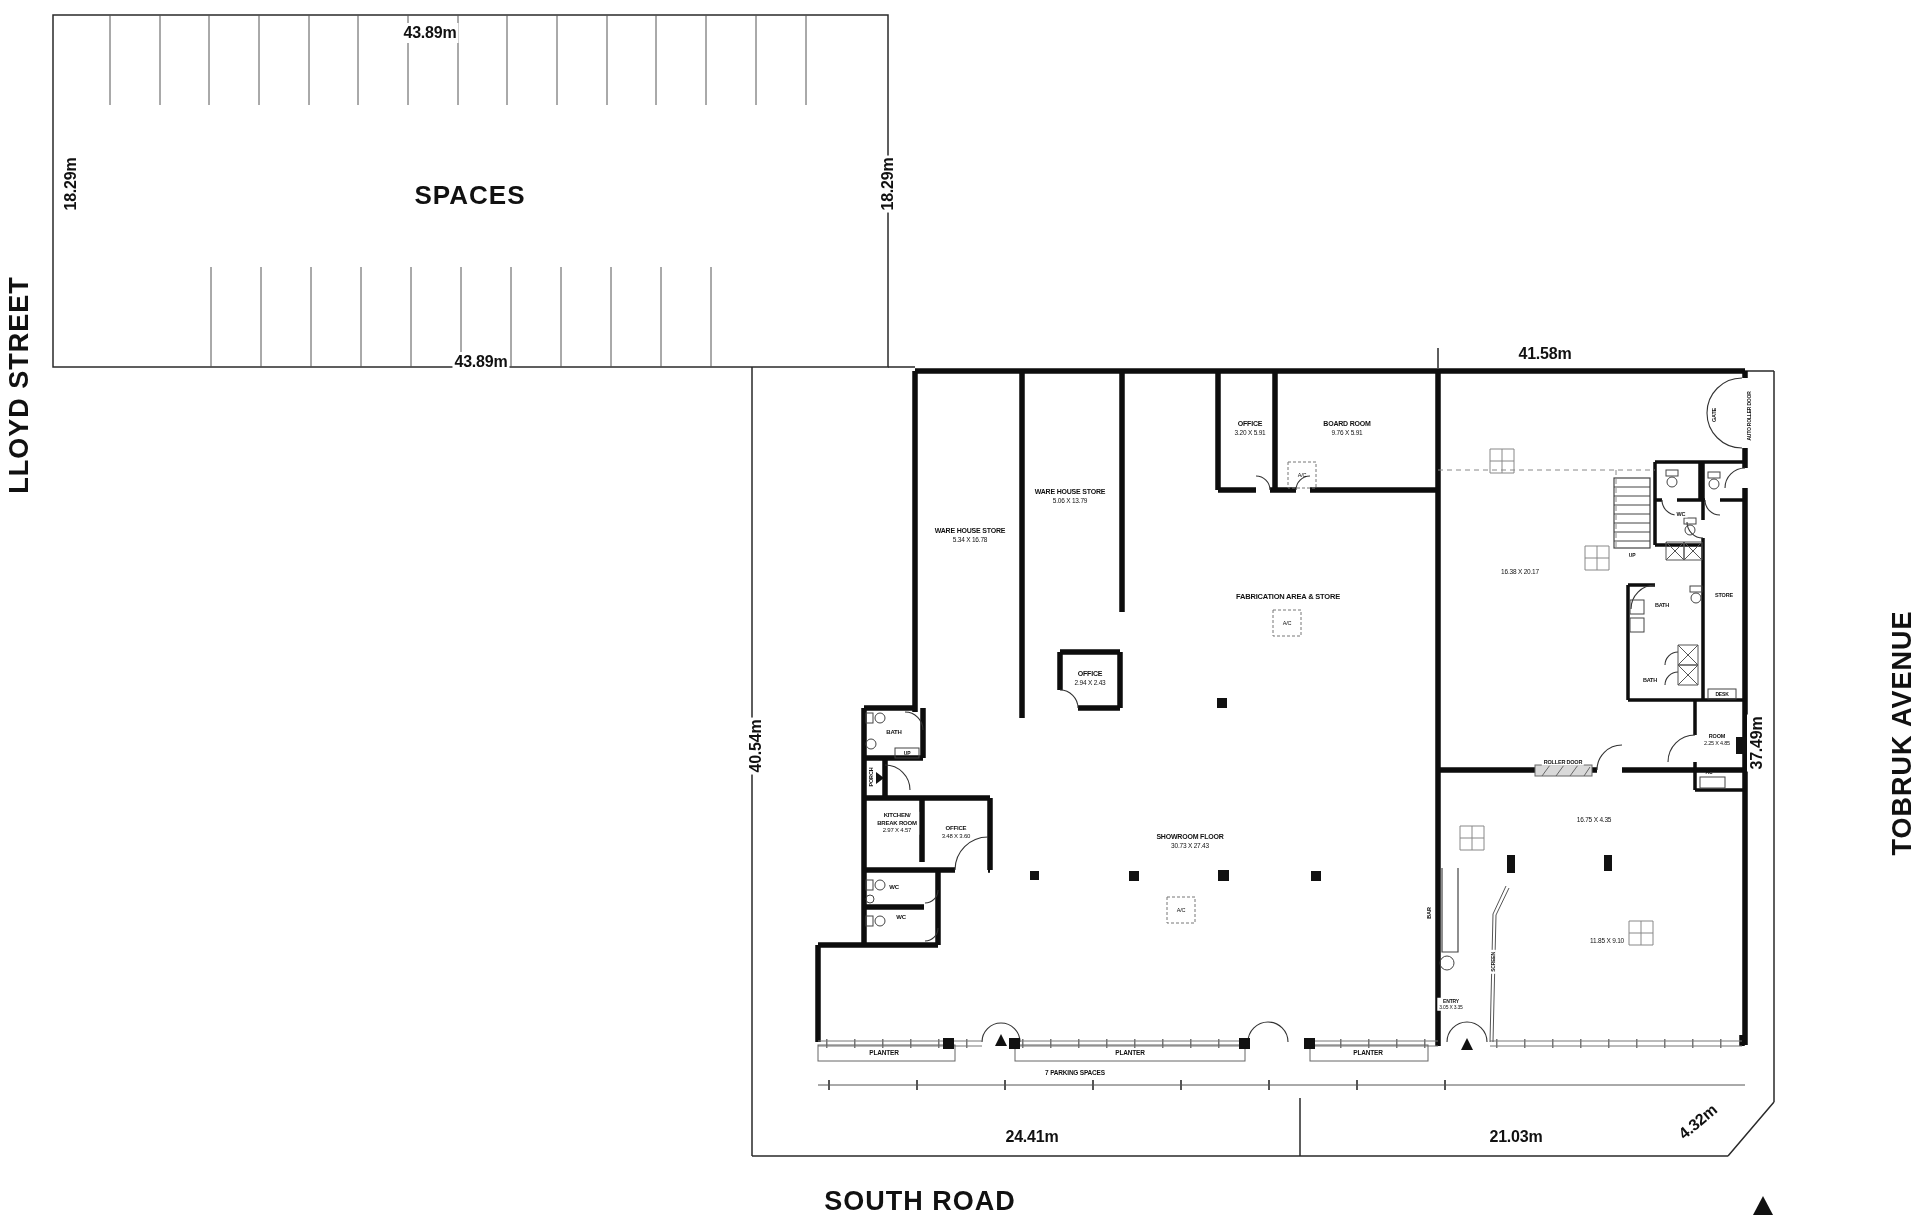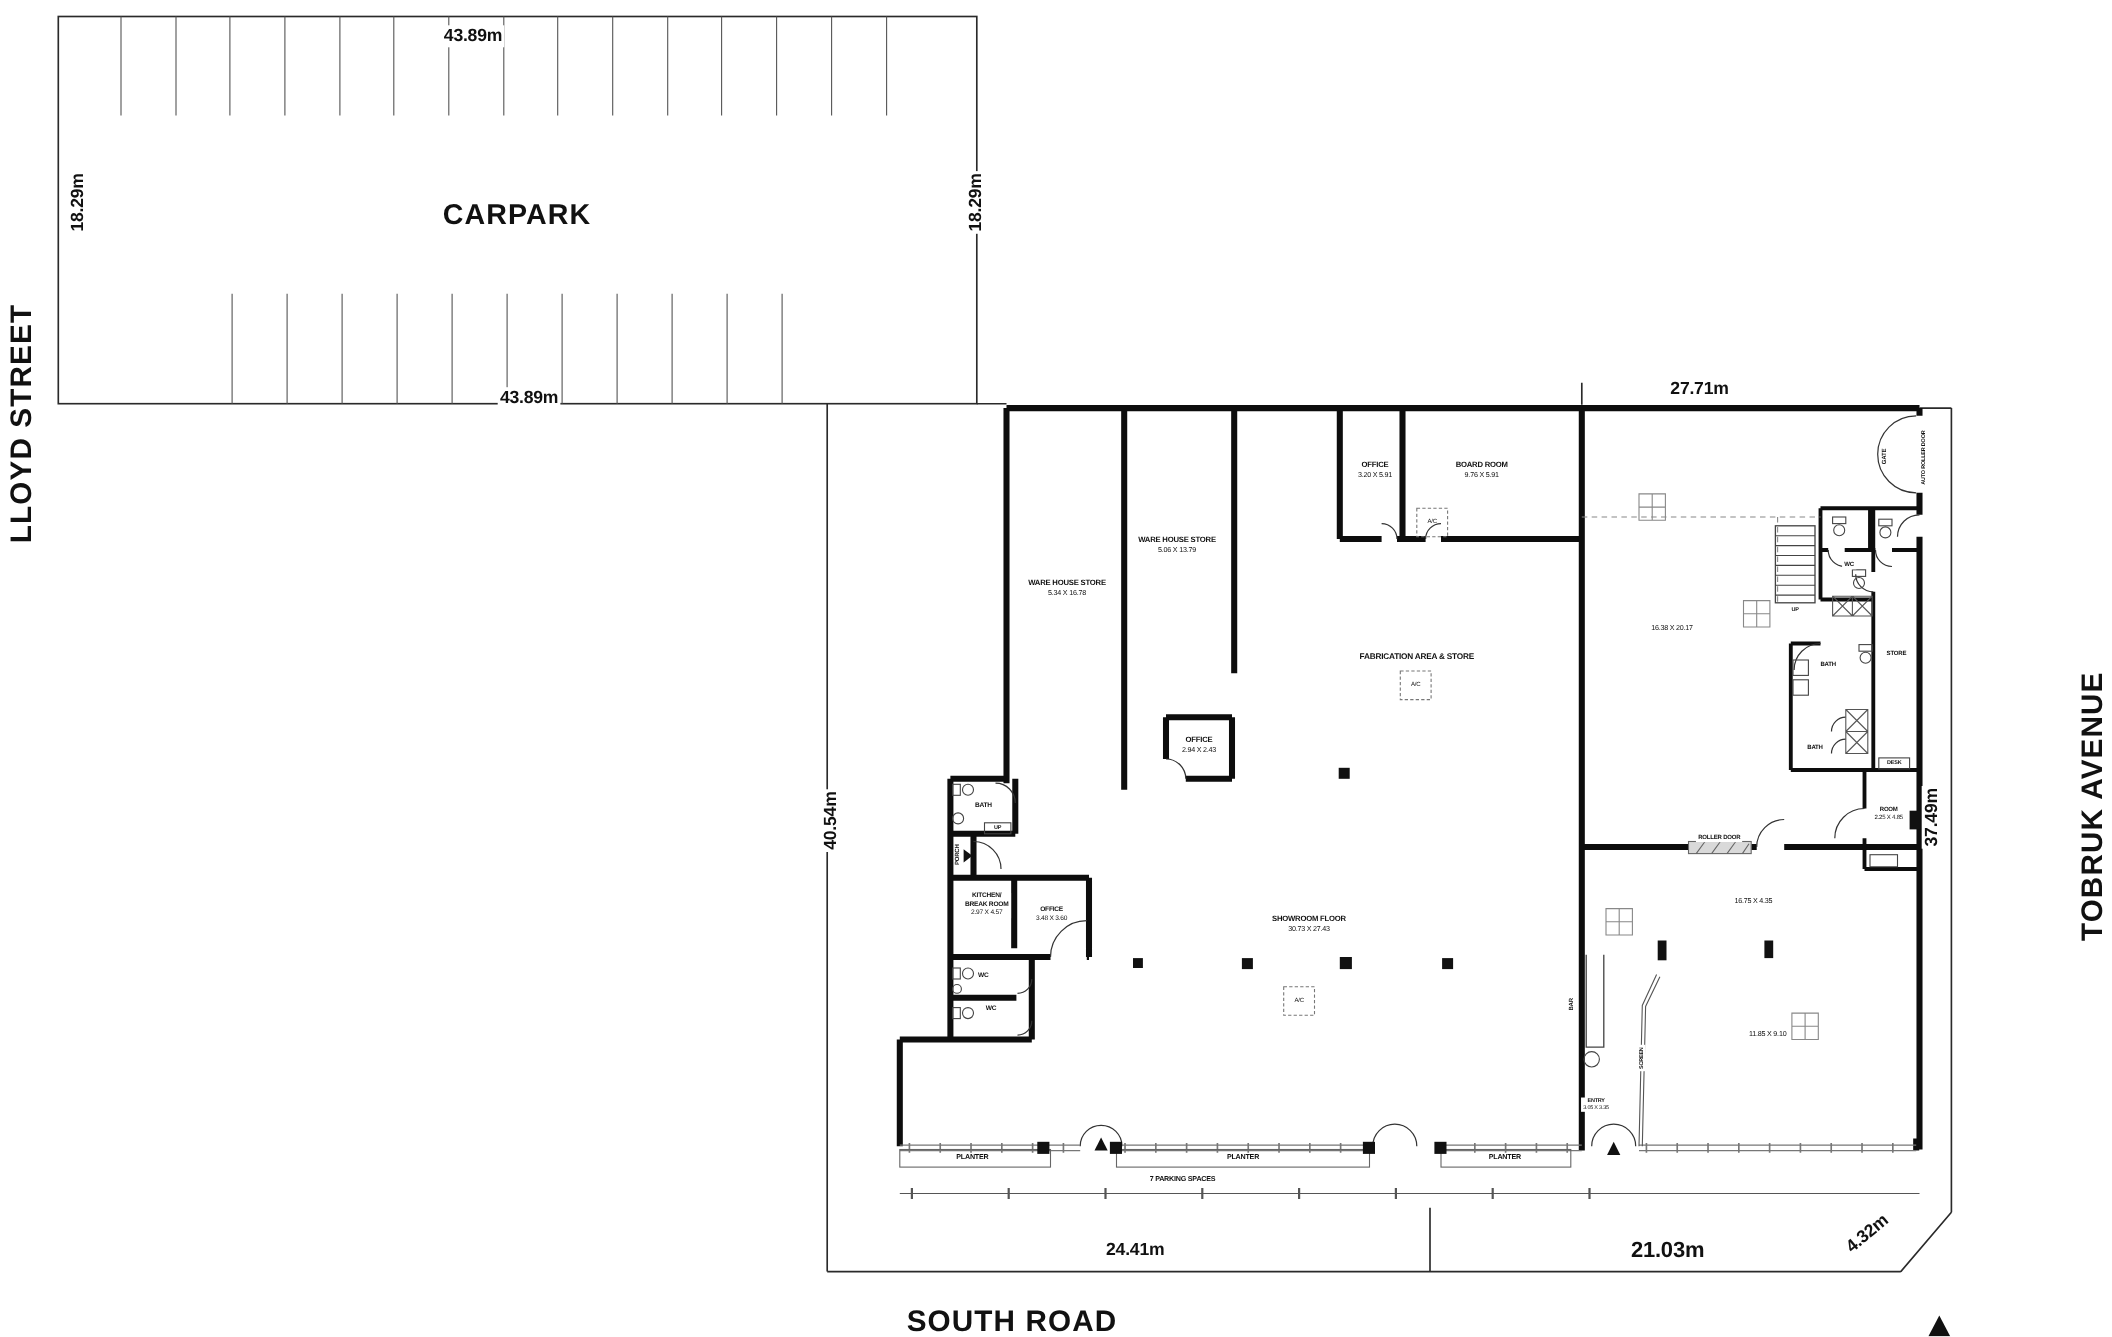--- a/index.html
+++ b/index.html
@@ -117,31 +117,31 @@
     <polygon points="1467,1038 1461,1050 1473,1050" fill="#111"></polygon>
     <polygon points="1001,1034 995,1046 1007,1046" fill="#111"></polygon>
     <polygon points="876,772 876,784 884,778" fill="#111"></polygon>
     <polygon points="1763,1196 1753,1215 1773,1215" fill="#111"></polygon>
   </svg>
 
   <div class="lbl rot street" style="left:20px;top:385px;font-size:27px">LLOYD STREET</div>
   <div class="lbl street" style="left:920px;top:1202px;font-size:27px">SOUTH ROAD</div>
   <div class="lbl rot street" style="left:1903px;top:733px;font-size:27px">TOBRUK AVENUE</div>
 
-  <div class="lbl nobg" style="left:470px;top:195px;font-size:26px;letter-spacing:1px">CARPARK</div>
+  <div class="lbl nobg" style="left:470px;top:195px;font-size:26px;letter-spacing:1px">SPACES</div>
   <div class="lbl" style="left:430px;top:33px;font-size:16px">43.89m</div>
   <div class="lbl" style="left:481px;top:362px;font-size:16px">43.89m</div>
   <div class="lbl rot" style="left:71px;top:184px;font-size:16px">18.29m</div>
   <div class="lbl rot" style="left:888px;top:184px;font-size:16px">18.29m</div>
 
-  <div class="lbl" style="left:1545px;top:354px;font-size:16px">27.71m</div>
+  <div class="lbl" style="left:1545px;top:354px;font-size:16px">41.58m</div>
   <div class="lbl rot" style="left:756px;top:746px;font-size:16px">40.54m</div>
   <div class="lbl rot" style="left:1757px;top:743px;font-size:16px">37.49m</div>
   <div class="lbl" style="left:1032px;top:1137px;font-size:16px">24.41m</div>
-  <div class="lbl" style="left:1516px;top:1137px;font-size:20px">21.03m</div>
+  <div class="lbl" style="left:1516px;top:1137px;font-size:16px">21.03m</div>
   <div class="lbl rot40" style="left:1698px;top:1122px;font-size:16px">4.32m</div>
 
   <div class="lbl" style="left:970px;top:535px;font-size:7px">
     <div>WARE HOUSE STORE</div>
     <div class="dim" style="font-size:6.5px">5.34 X 16.78</div>
   </div>
   <div class="lbl" style="left:1070px;top:496px;font-size:7px">
     <div>WARE HOUSE STORE</div>
     <div class="dim" style="font-size:6.5px">5.06 X 13.79</div>
   </div>

